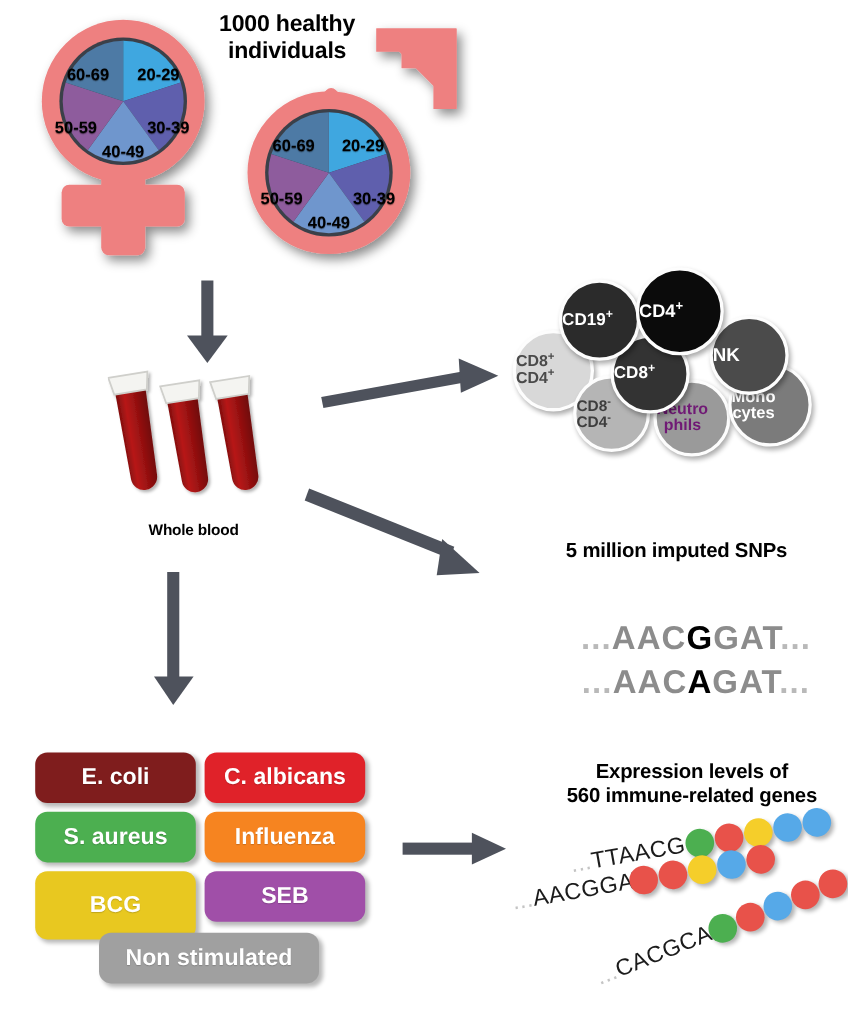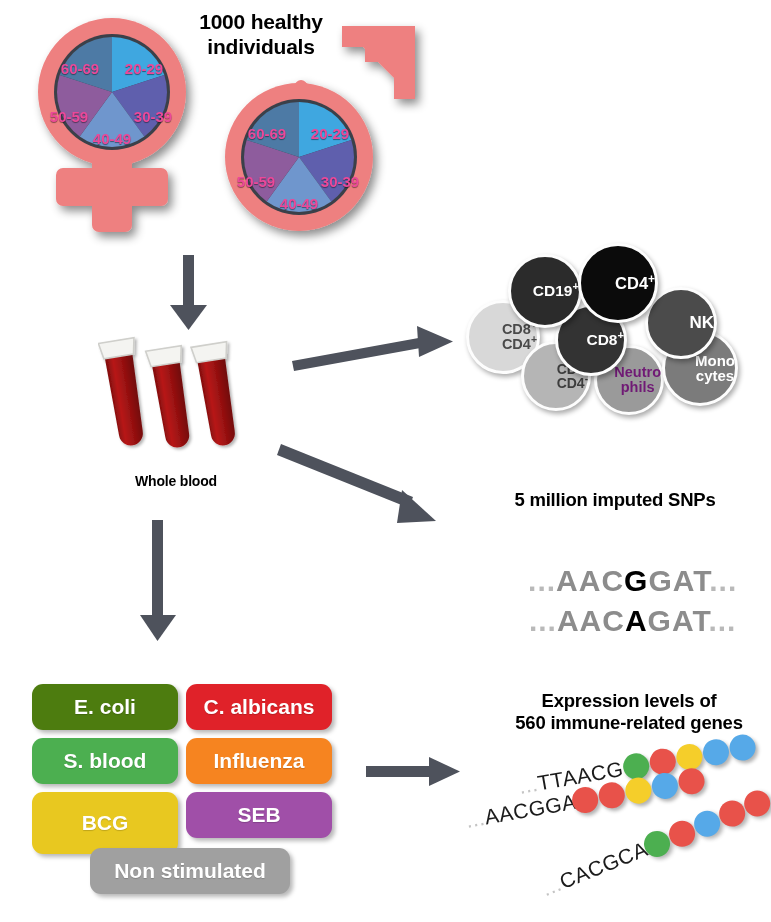--- a/index.html
+++ b/index.html
@@ -21,42 +21,42 @@
     line-height: 1.18;
     letter-spacing: -0.2px;
   }
 
   
   .gender { position: absolute; }
   .gender svg { display: block; overflow: visible; }
 
   .pie-label {
     position: absolute;
-    color: #ec4899;
+    color: #000000;
     font-weight: bold;
     white-space: nowrap;
     text-shadow: 0 1px 1px rgba(0,0,0,.45);
     transform: translate(-50%, -50%);
     pointer-events: none;
   }
 
   
   .arrow-layer { position: absolute; left:0; top:0; width:771px; height:922px; pointer-events:none; }
 
   
   .tubes { position: absolute; }
 
   
   .cell {
     position: absolute;
     border-radius: 50%;
     border: 3px solid #fdfdfd;
     display: flex;
     align-items: center;
-    justify-content: flex-end;
+    justify-content: flex-start;
     text-align: center;
     font-weight: bold;
     line-height: 1.02;
     box-shadow: 2px 3px 5px rgba(0,0,0,.33);
   }
   .cell span { display:block; }
   .sup { font-size: 0.72em; vertical-align: super; line-height: 0; }
 
   
   .snp-row {
@@ -296,28 +296,28 @@
   <div class="abs heading" style="left:460px; top:489px; width:310px; font-size:18.5px;">5 million imputed SNPs</div>
 
   <div class="snp-row" style="left:489px; top:570px; width:250px; text-align:center; font-size:30px;">
     <span class="snp-dim">...</span><span class="snp-mid">AAC</span><span class="snp-hit">A</span><span class="snp-mid">GAT</span><span class="snp-dim">...</span>
   </div>
 
   <div class="snp-row" style="left:489px; top:530px; width:250px; text-align:center; font-size:30px;">
     <span class="snp-dim">...</span><span class="snp-mid">AAC</span><span class="snp-hit">G</span><span class="snp-mid">GAT</span><span class="snp-dim">...</span>
   </div>
 
-  <div class="stim" style="left:32px; top:684px; width:146px; height:46px; background:#4d7c0f; font-size:21px;">
+  <div class="stim" style="left:32px; top:684px; width:146px; height:46px; background:#7f1d1d; font-size:21px;">
     <span>E. coli</span>
   </div>
   <div class="stim" style="left:186px; top:684px; width:146px; height:46px; background:#e02229; font-size:21px;">
     <span>C. albicans</span>
   </div>
   <div class="stim" style="left:32px; top:738px; width:146px; height:46px; background:#4caf50; font-size:21px;">
-    <span>S. blood</span>
+    <span>S. aureus</span>
   </div>
   <div class="stim" style="left:186px; top:738px; width:146px; height:46px; background:#f68420; font-size:21px;">
     <span>Influenza</span>
   </div>
   <div class="stim" style="left:32px; top:792px; width:146px; height:62px; background:#e8c820; font-size:21px;">
     <span>BCG</span>
   </div>
   <div class="stim" style="left:186px; top:792px; width:146px; height:46px; background:#a04fa8; font-size:21px;">
     <span>SEB</span>
   </div>

